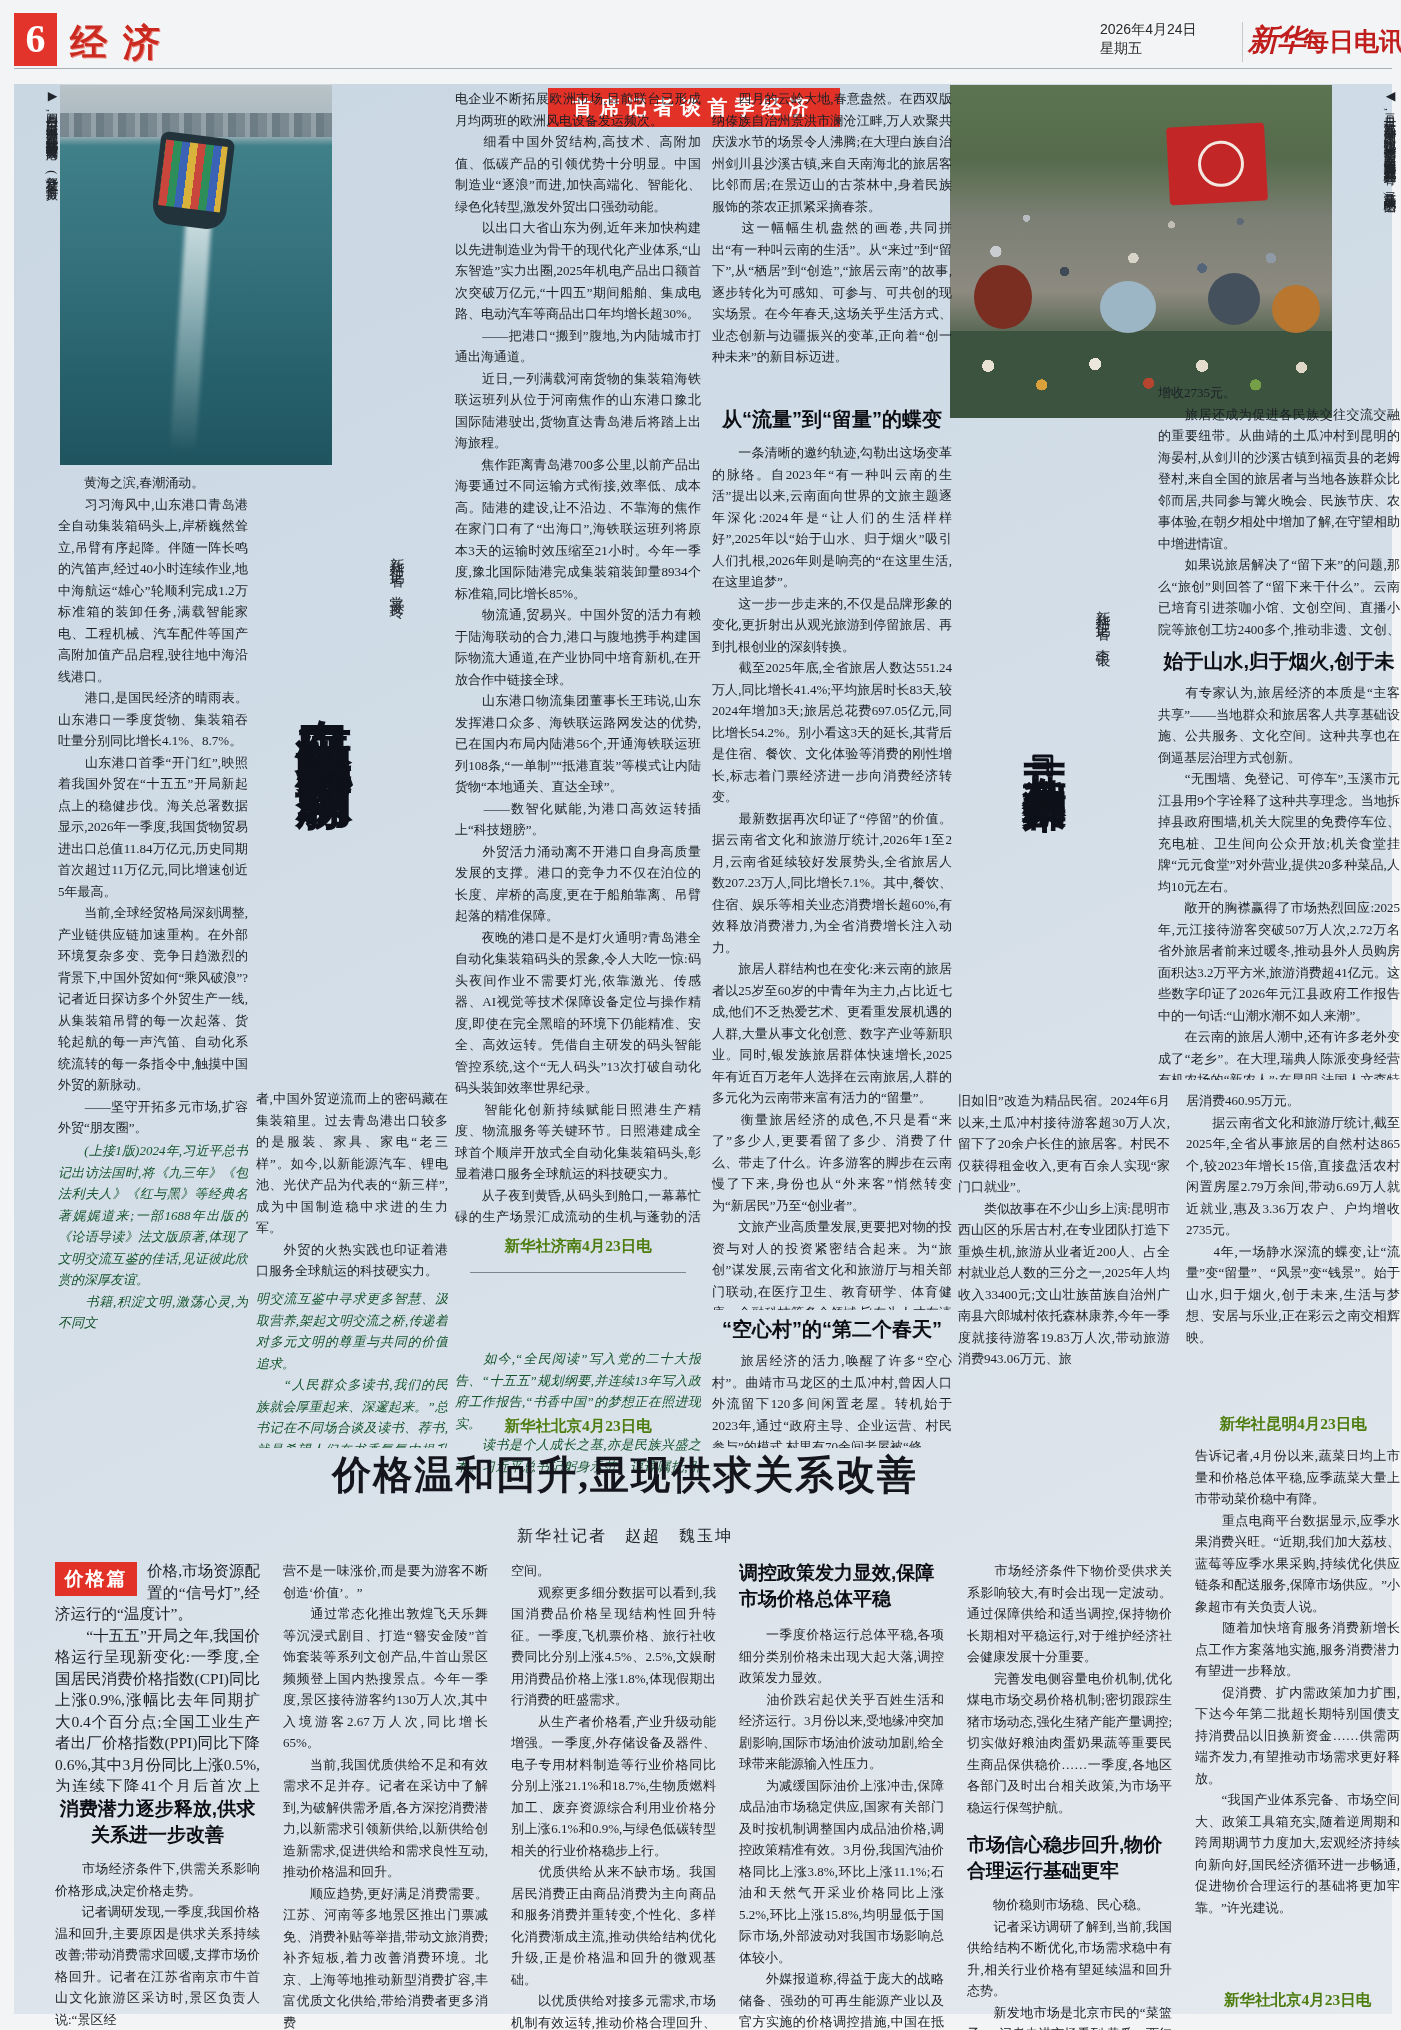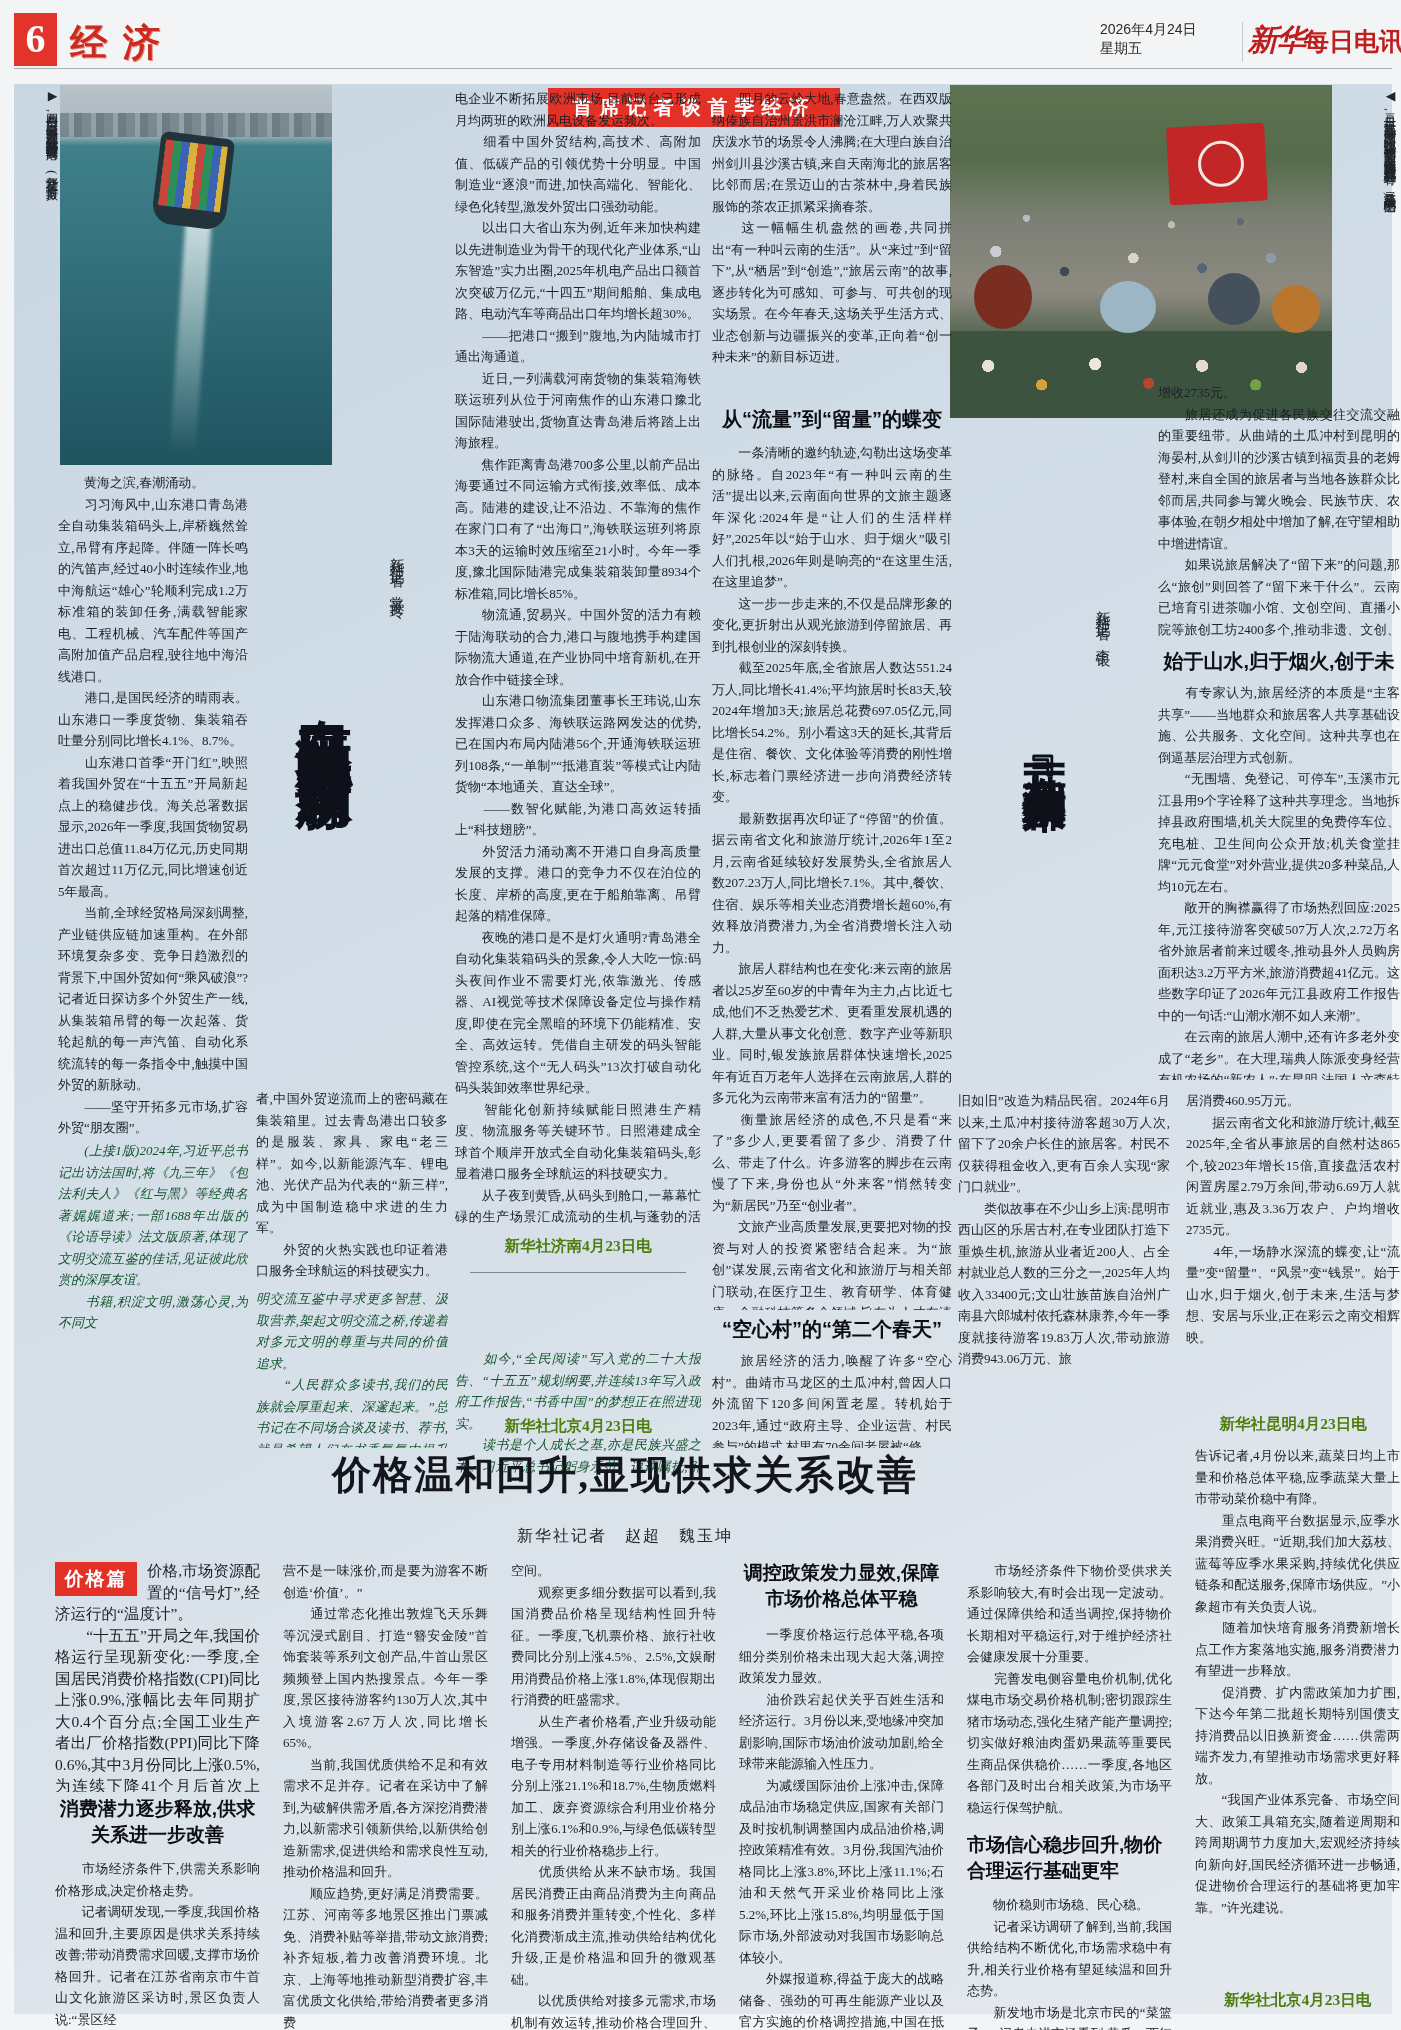--- a/index.html
+++ b/index.html
@@ -206,21 +206,21 @@
 <div class="txt" style="left:283px;top:1560px;width:205px;height:470px">营不是一味涨价,而是要为游客不断创造‘价值’。”
 　　通过常态化推出敦煌飞天乐舞等沉浸式剧目、打造“簪安金陵”首饰套装等系列文创产品,牛首山景区频频登上国内热搜景点。今年一季度,景区接待游客约130万人次,其中入境游客2.67万人次,同比增长65%。
 　　当前,我国优质供给不足和有效需求不足并存。记者在采访中了解到,为破解供需矛盾,各方深挖消费潜力,以新需求引领新供给,以新供给创造新需求,促进供给和需求良性互动,推动价格温和回升。
 　　顺应趋势,更好满足消费需要。江苏、河南等多地景区推出门票减免、消费补贴等举措,带动文旅消费;补齐短板,着力改善消费环境。北京、上海等地推动新型消费扩容,丰富优质文化供给,带给消费者更多消费</div>
 <div class="txt" style="left:511px;top:1560px;width:205px;height:470px">空间。
 　　观察更多细分数据可以看到,我国消费品价格呈现结构性回升特征。一季度,飞机票价格、旅行社收费同比分别上涨4.5%、2.5%,文娱耐用消费品价格上涨1.8%,体现假期出行消费的旺盛需求。
 　　从生产者价格看,产业升级动能增强。一季度,外存储设备及器件、电子专用材料制造等行业价格同比分别上涨21.1%和18.7%,生物质燃料加工、废弃资源综合利用业价格分别上涨6.1%和0.9%,与绿色低碳转型相关的行业价格稳步上行。
 　　优质供给从来不缺市场。我国居民消费正由商品消费为主向商品和服务消费并重转变,个性化、多样化消费渐成主流,推动供给结构优化升级,正是价格温和回升的微观基础。
 　　以优质供给对接多元需求,市场机制有效运转,推动价格合理回升、经济循环更加畅通。</div>
 
-<div class="sub" style="left:739px;top:1560px;width:205px;height:56px;font-size:19px;text-align:center">调控政策发力显效,保障市场价格总体平稳</div>
+<div class="sub" style="left:739px;top:1560px;width:205px;height:56px;font-size:19px;text-align:left">调控政策发力显效,保障市场价格总体平稳</div>
 <div class="txt" style="left:739px;top:1624px;width:205px;height:406px">　　一季度价格运行总体平稳,各项细分类别价格未出现大起大落,调控政策发力显效。
 　　油价跌宕起伏关乎百姓生活和经济运行。3月份以来,受地缘冲突加剧影响,国际市场油价波动加剧,给全球带来能源输入性压力。
 　　为减缓国际油价上涨冲击,保障成品油市场稳定供应,国家有关部门及时按机制调整国内成品油价格,调控政策精准有效。3月份,我国汽油价格同比上涨3.8%,环比上涨11.1%;石油和天然气开采业价格同比上涨5.2%,环比上涨15.8%,均明显低于国际市场,外部波动对我国市场影响总体较小。
 　　外媒报道称,得益于庞大的战略储备、强劲的可再生能源产业以及官方实施的价格调控措施,中国在抵御全球能源价格上涨冲击方面更具韧性。</div>
 
 <div class="txt" style="left:967px;top:1560px;width:205px;height:266px">　　市场经济条件下物价受供求关系影响较大,有时会出现一定波动。通过保障供给和适当调控,保持物价长期相对平稳运行,对于维护经济社会健康发展十分重要。
 　　完善发电侧容量电价机制,优化煤电市场交易价格机制;密切跟踪生猪市场动态,强化生猪产能产量调控;切实做好粮油肉蛋奶果蔬等重要民生商品保供稳价……一季度,各地区各部门及时出台相关政策,为市场平稳运行保驾护航。</div>
 <div class="sub" style="left:967px;top:1832px;width:205px;height:56px;font-size:19px;text-align:left">市场信心稳步回升,物价合理运行基础更牢</div>
 <div class="txt" style="left:967px;top:1894px;width:205px;height:136px">　　物价稳则市场稳、民心稳。
 　　记者采访调研了解到,当前,我国供给结构不断优化,市场需求稳中有升,相关行业价格有望延续温和回升态势。

